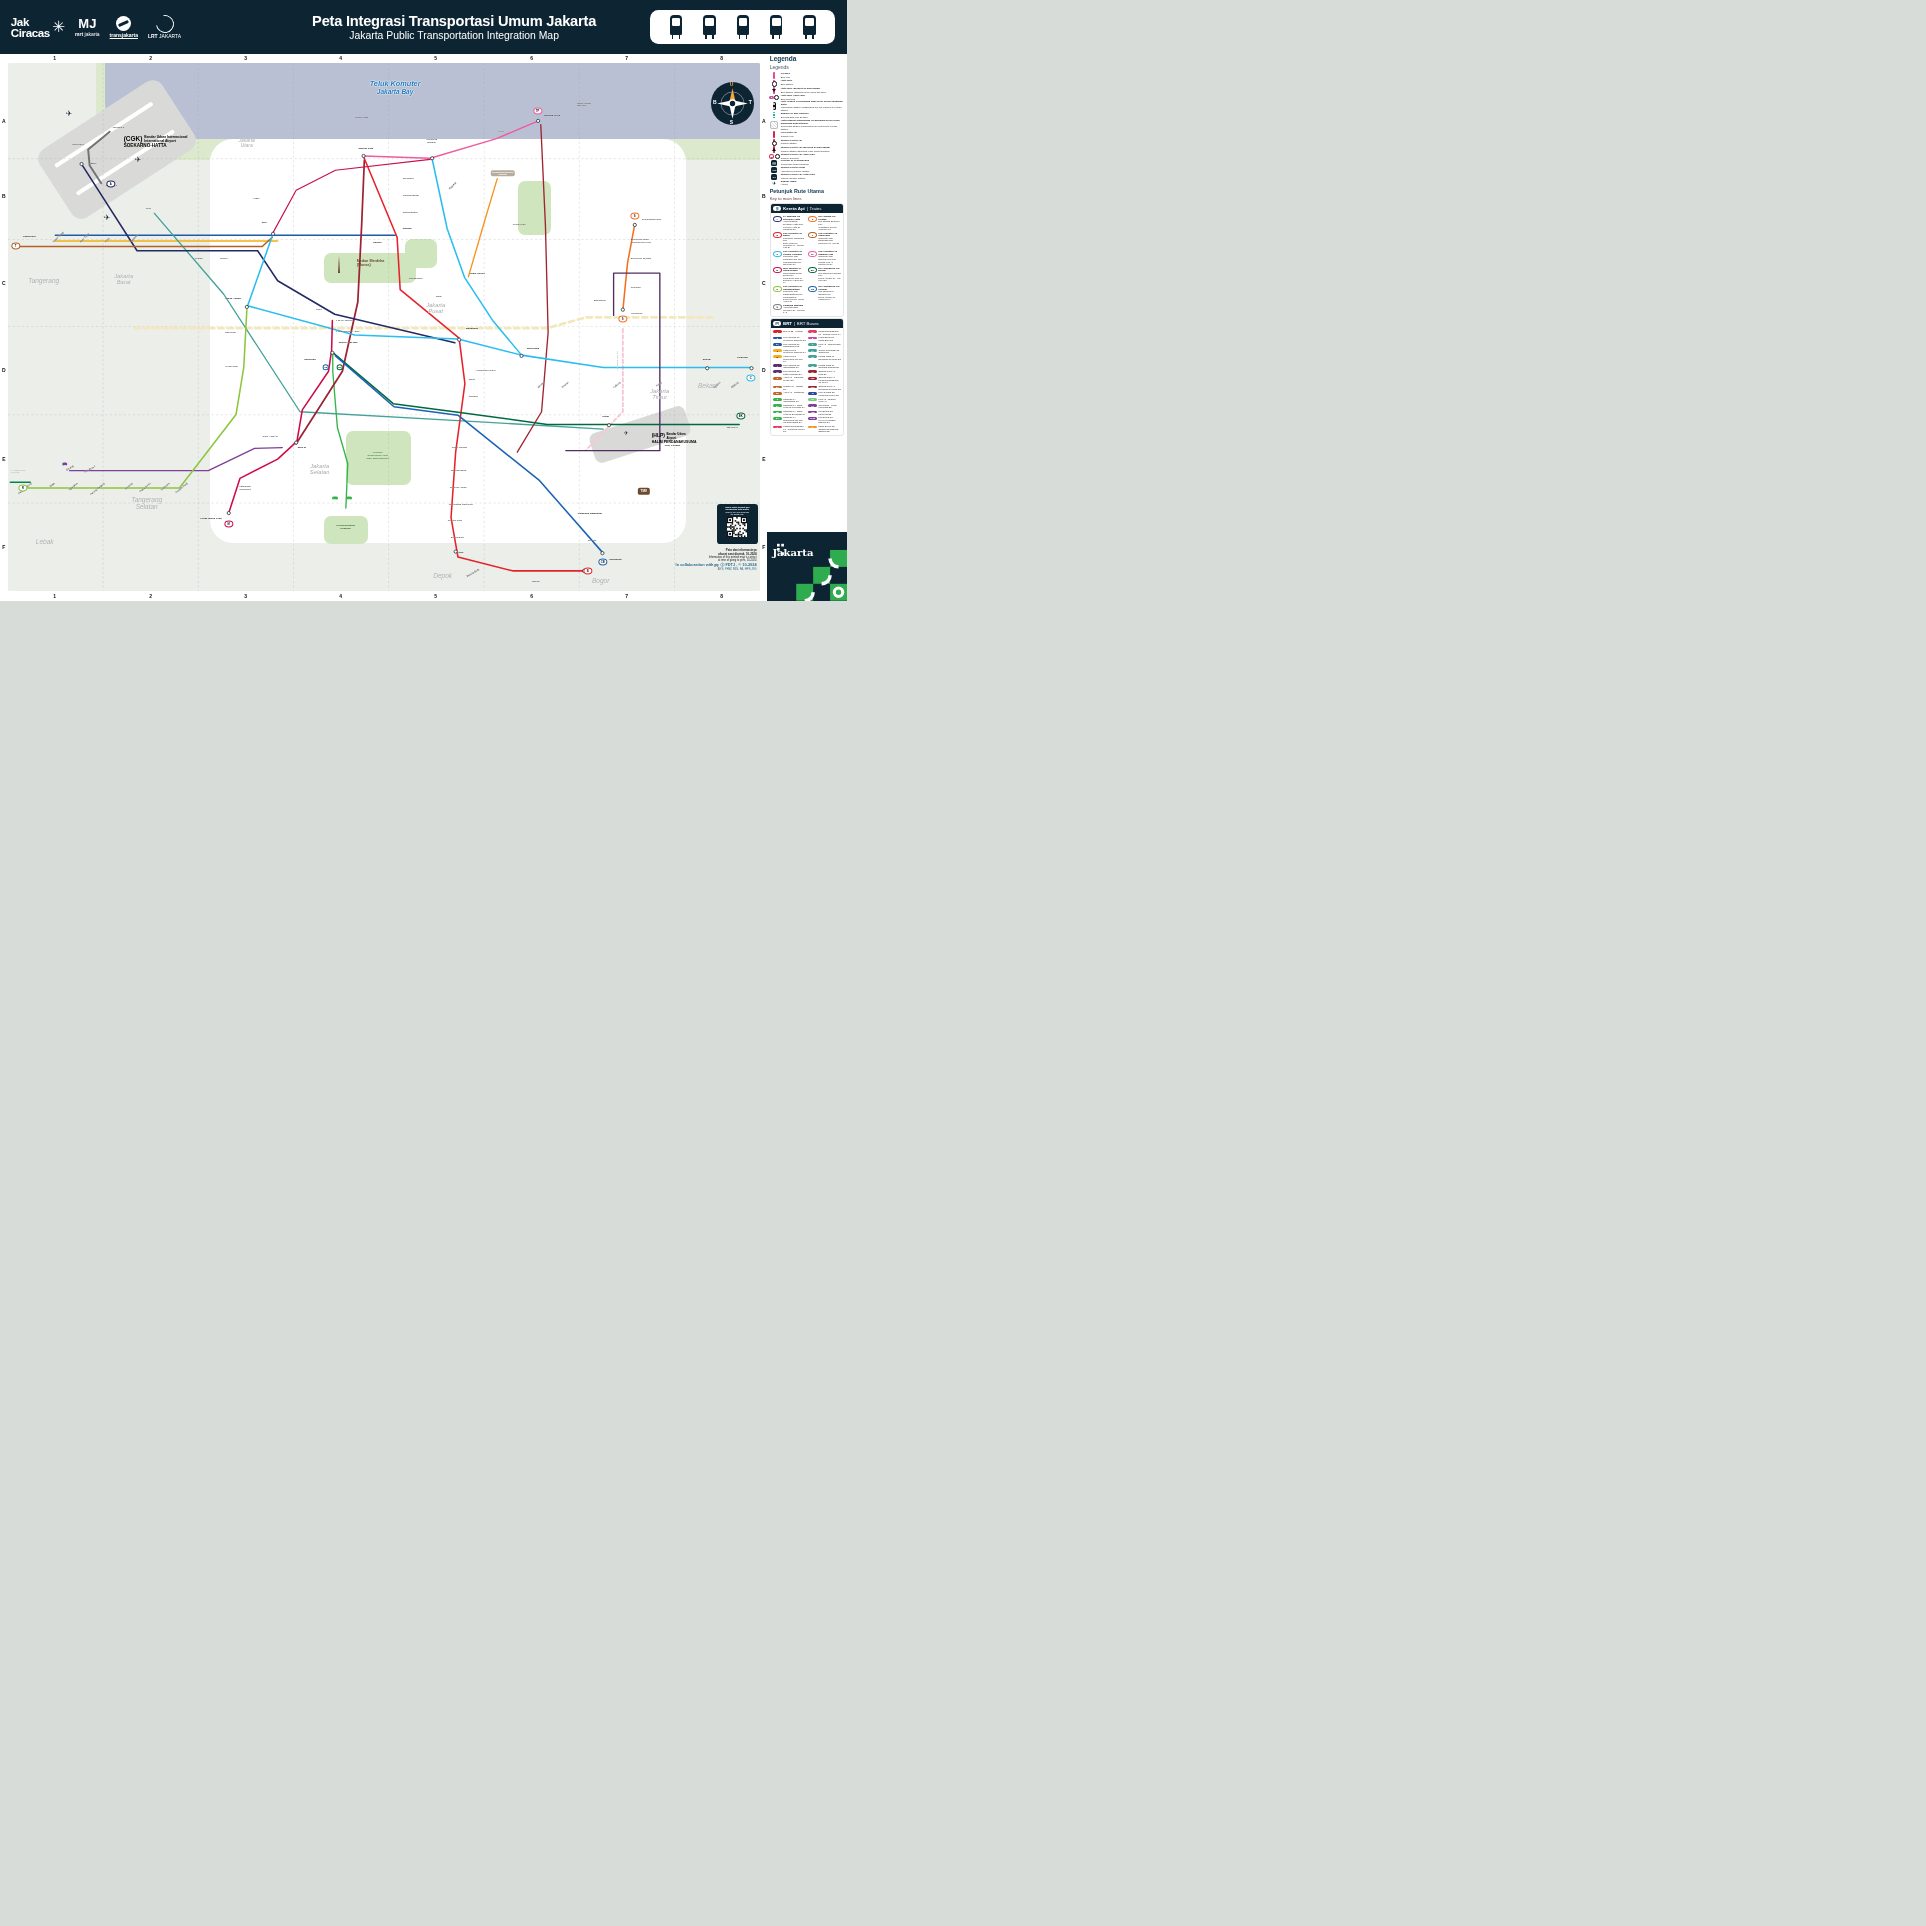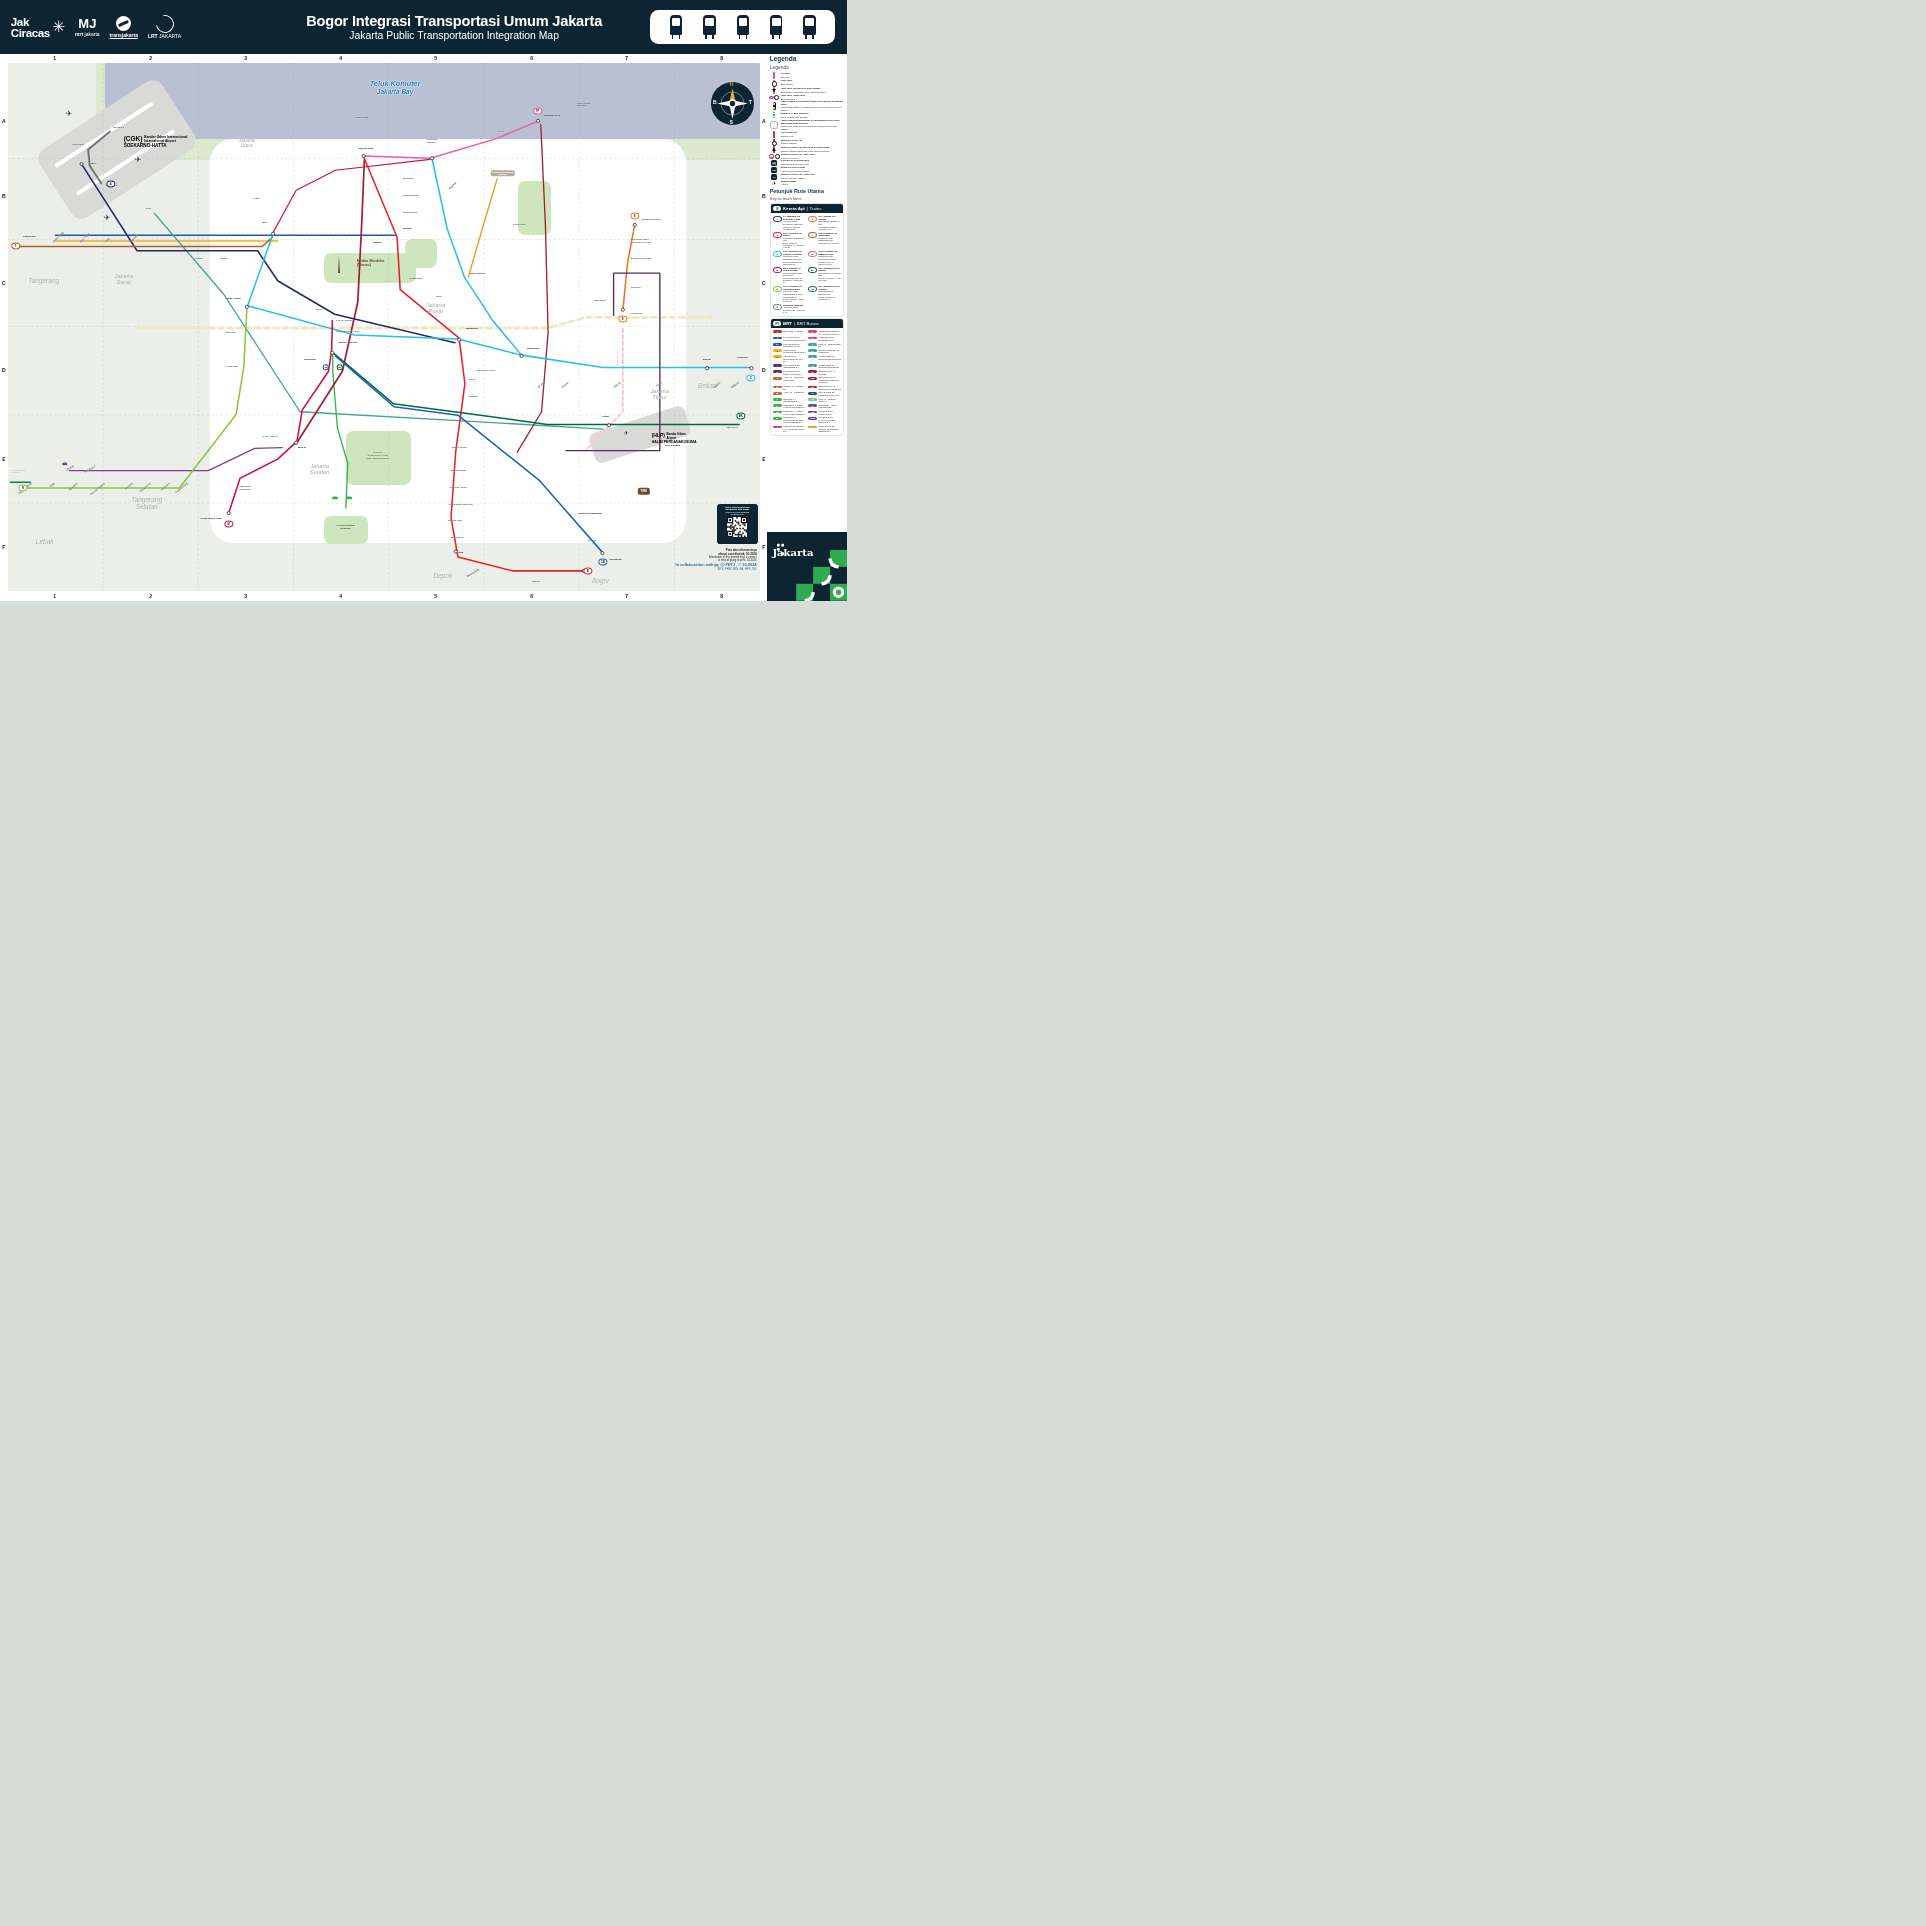--- a/index.html
+++ b/index.html
@@ -125,21 +125,21 @@
       <div class="logo-unit">
         <div class="tj-circle"></div>
         <div class="logo-sub" style="font-weight:bold;text-decoration:underline;">transjakarta</div>
       </div>
       <div class="logo-unit">
         <div class="lrt-swoosh"></div>
         <div class="logo-sub"><b>LRT</b><span> JAKARTA</span></div>
       </div>
     </div>
     <div id="title-block">
-      <div id="title-main">Bogor Integrasi Transportasi Umum Jakarta</div>
+      <div id="title-main">Peta Integrasi Transportasi Umum Jakarta</div>
       <div id="title-sub">Jakarta Public Transportation Integration Map</div>
     </div>
     <div id="veh-card">
         <div class="veh">
           <div class="body"></div>
           <div class="win"></div>
           <div class="leg1"></div>
           <div class="leg2"></div>
         </div>
         <div class="veh">

